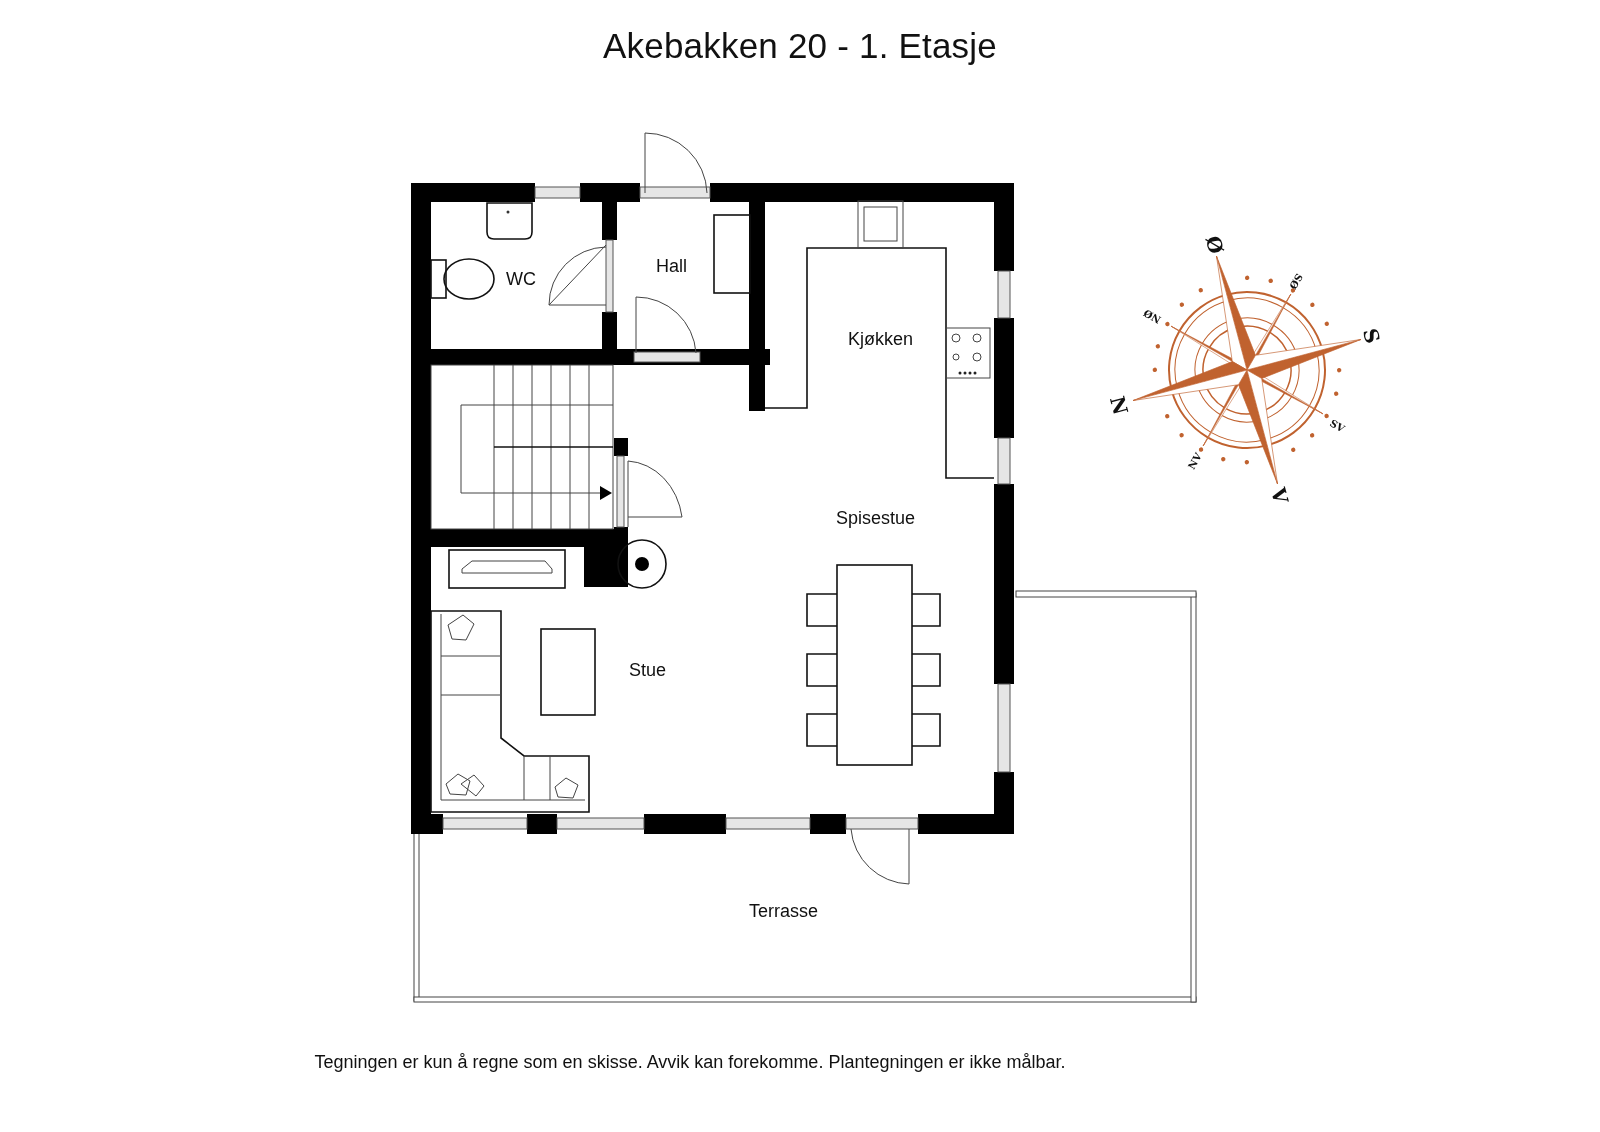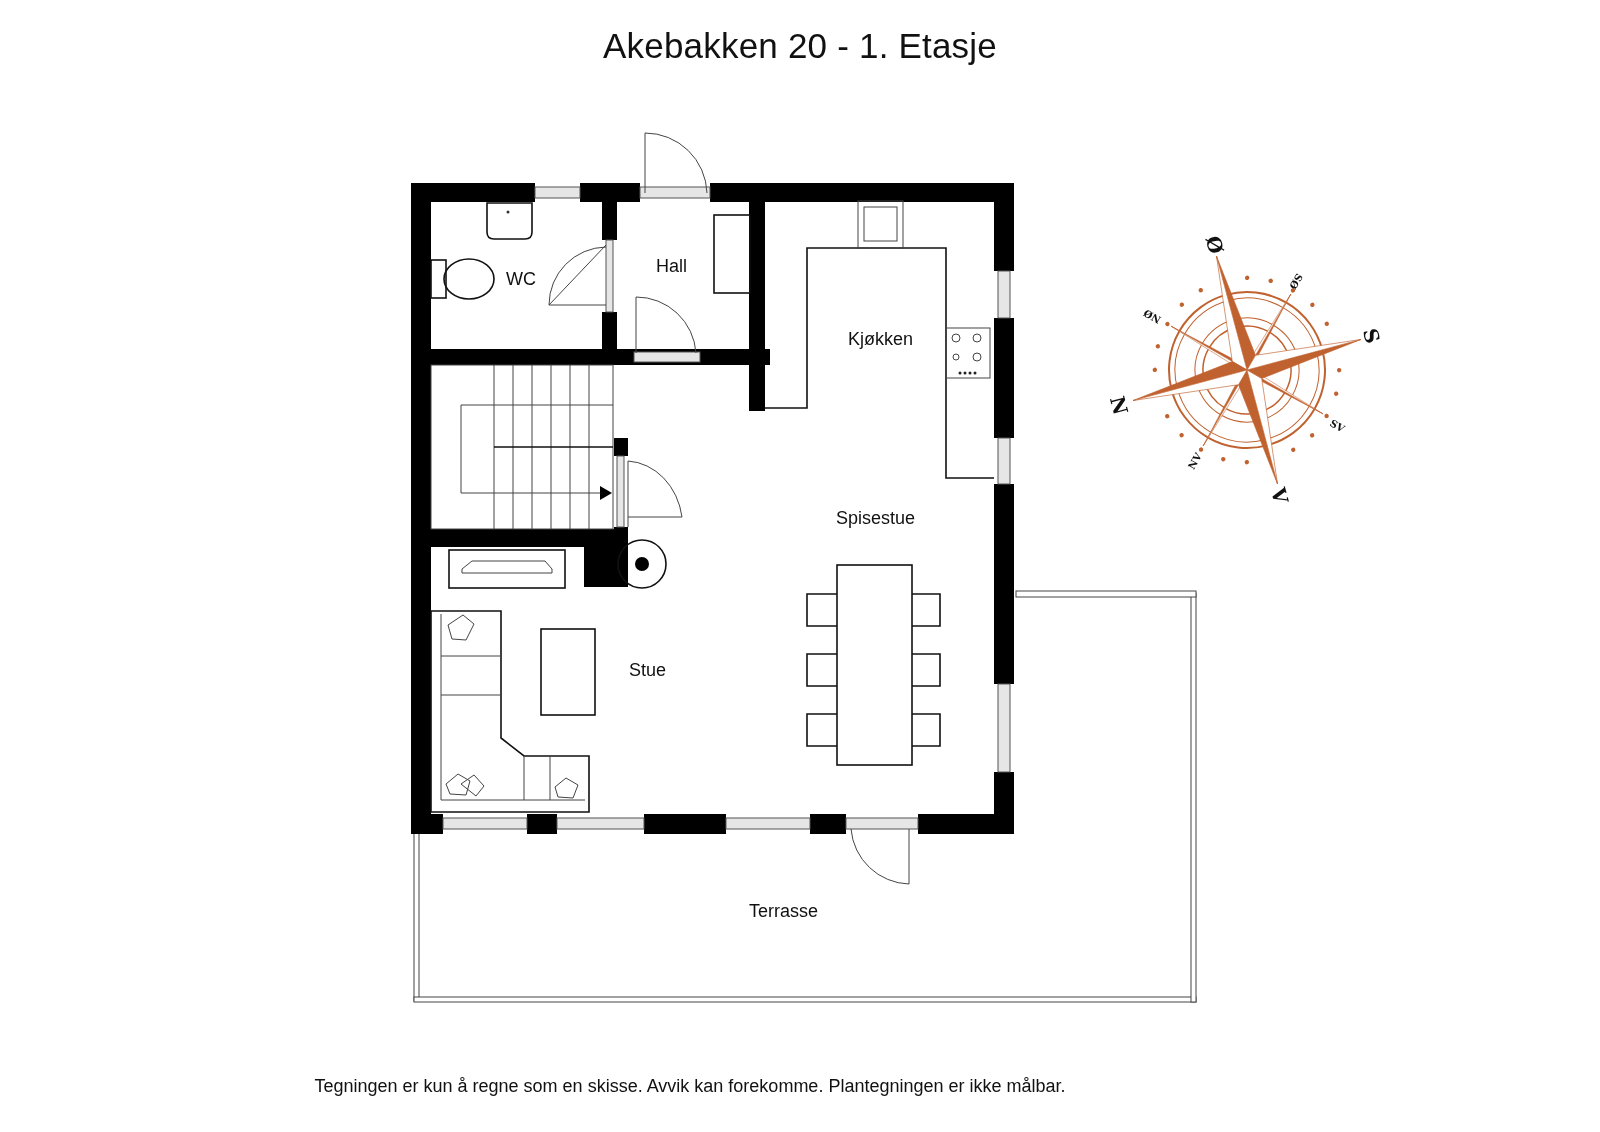--- a/index.html
+++ b/index.html
@@ -1,18 +1,18 @@
 <!DOCTYPE html>
 <html><head>
   <meta charset="utf-8">
   <style>
     html, body { margin: 0; padding: 0; background: #ffffff; }
     body { width: 1600px; height: 1132px; position: relative; overflow: hidden; font-family: "Liberation Sans", sans-serif; color: #111; }
     .title { position: absolute; left: 0; width: 1600px; top: 26px; text-align: center; font-size: 35px; letter-spacing: 0.2px; }
-    .disclaimer { position: absolute; left: 0; width: 1362px; top: 1076px; text-align: center; font-size: 18px; padding-left: 18px; box-sizing: border-box; }
+    .disclaimer { position: absolute; left: 0; width: 1362px; top: 1052px; text-align: center; font-size: 18px; padding-left: 18px; box-sizing: border-box; }
     svg.plan { position: absolute; left: 0; top: 0; width: 1600px; height: 1132px; }
     .room-label { font-family: "Liberation Sans", sans-serif; font-size: 18px; fill: #111; }
     .wall { fill: #000; }
     .thin { fill: none; stroke: #111; stroke-width: 1.6; }
     .hair { fill: none; stroke: #444; stroke-width: 1; }
     .win { fill: #e6e6e6; stroke: #555; stroke-width: 1; }
     .cmp-text { font-family: "DejaVu Serif", serif; fill: #111; font-weight: bold; }
   </style>
 </head>
 <body>

